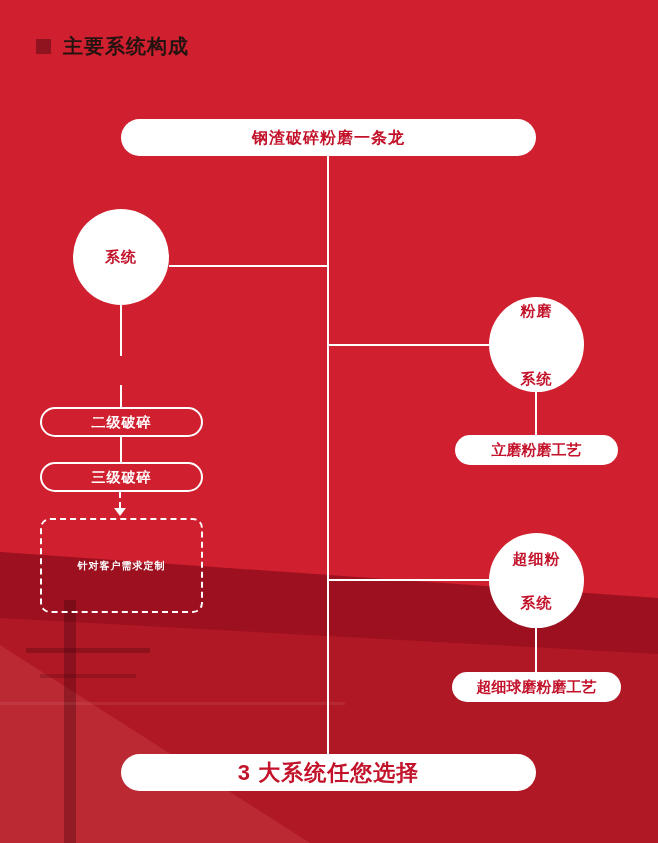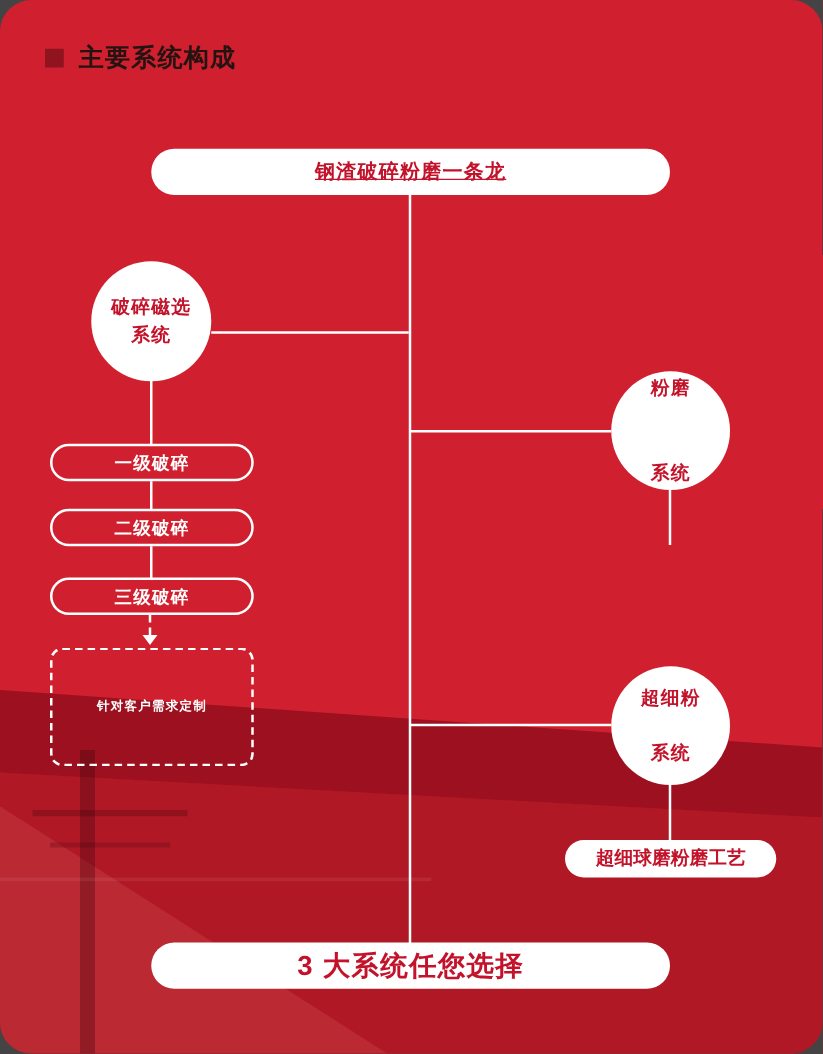--- a/index.html
+++ b/index.html
@@ -5,21 +5,20 @@
   * { margin: 0; padding: 0; box-sizing: border-box; }
   html, body { background: #444; }
   .page {
     position: relative;
     width: 658px;
     height: 843px;
     margin: 0 auto;
     overflow: hidden;
     background: var(--background, #d01f2e);
     font-family: "Liberation Sans", "DejaVu Sans", sans-serif;
-    border-radius: 25px;
   }
 
   
   .overlay { position: absolute; inset: 0; z-index: 1; pointer-events: none; }
   .band {
     position: absolute; inset: 0;
     background: var(--band, #8e0d1c);
     opacity: 0.8;
     clip-path: polygon(0 552px, 658px 598px, 658px 654px, 0 618px);
   }
@@ -88,21 +87,21 @@
     border-top: 8px solid #fff;
   }
 
   
   .pill-solid {
     position: absolute; z-index: 3;
     background: #fff; border-radius: 19px;
     color: var(--deep-red-text, #c3132b);
     font-weight: bold; text-align: center;
   }
-  .root-pill   { left: 121px; top: 119px; width: 415px; height: 37px; line-height: 37px; font-size: 16px; letter-spacing: 1px; text-decoration: underline; }
+  .root-pill   { left: 121px; top: 119px; width: 415px; height: 37px; line-height: 37px; font-size: 16px; letter-spacing: 1px; }
   .footer-pill { left: 121px; top: 754px; width: 415px; height: 37px; line-height: 37px; font-size: 22px; letter-spacing: 1px; }
   .result-pill-mid { left: 455px; top: 435px; width: 163px; height: 30px; line-height: 30px; font-size: 15px; border-radius: 16px; }
   .result-pill-bot { left: 452px; top: 672px; width: 169px; height: 30px; line-height: 30px; font-size: 15px; border-radius: 16px; }
 
   .pill-outline {
     position: absolute; z-index: 3; left: 40px; width: 163px; height: 30px;
     border: 2px solid #fff; border-radius: 16px;
     color: #fff; font-weight: bold; font-size: 14px;
     text-align: center; line-height: 26px; letter-spacing: 1px;
   }
@@ -159,34 +158,33 @@
   <div class="line h-mid"></div>
   <div class="line v-mid"></div>
   <div class="line h-bot"></div>
   <div class="line v-bot"></div>
   <div class="dash-connector"></div>
   <div class="arrow-down"></div>
 
   <div class="pill-solid root-pill">钢渣破碎粉磨一条龙</div>
 
   <div class="circle circle-left">
-    <span>破碎磁选</span>
     <span>系统</span>
   </div>
-  <div class="pill-outline stage-1">一级破碎</div>
   <div class="pill-outline stage-2">二级破碎</div>
   <div class="pill-outline stage-3">三级破碎</div>
   <div class="dashed-box">
     <span>针对客户需求定制</span>
   </div>
 
   <div class="circle circle-mid">
     <span>粉磨</span>
     <span>系统</span>
   </div>
+  <div class="pill-solid result-pill-mid">立磨粉磨工艺</div>
 
   <div class="circle circle-bot">
     <span>超细粉</span>
     <span>系统</span>
   </div>
   <div class="pill-solid result-pill-bot">超细球磨粉磨工艺</div>
 
   <div class="pill-solid footer-pill">3 大系统任您选择</div>
 
 </div>

